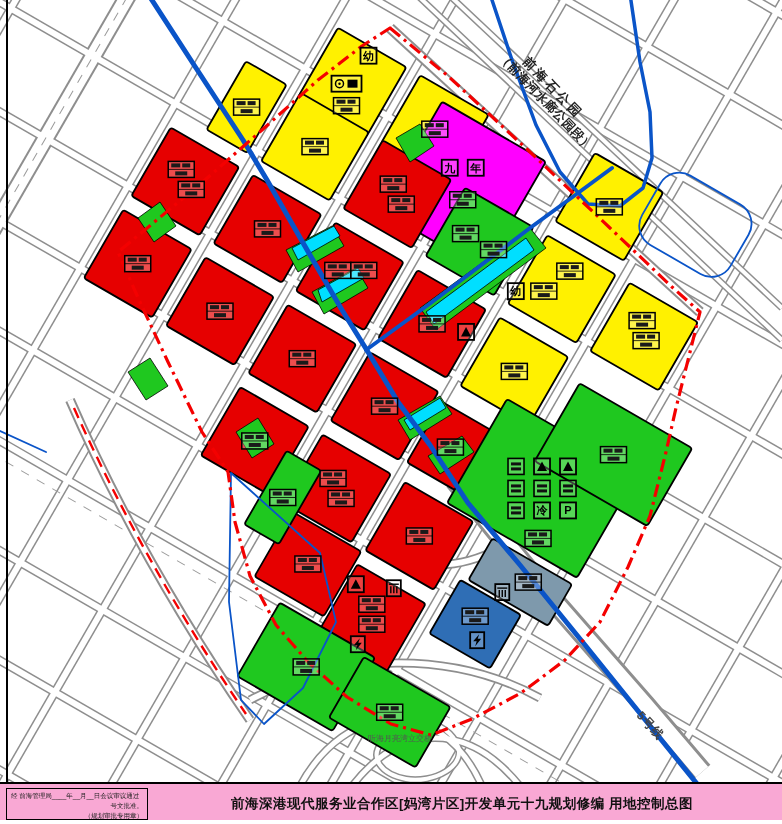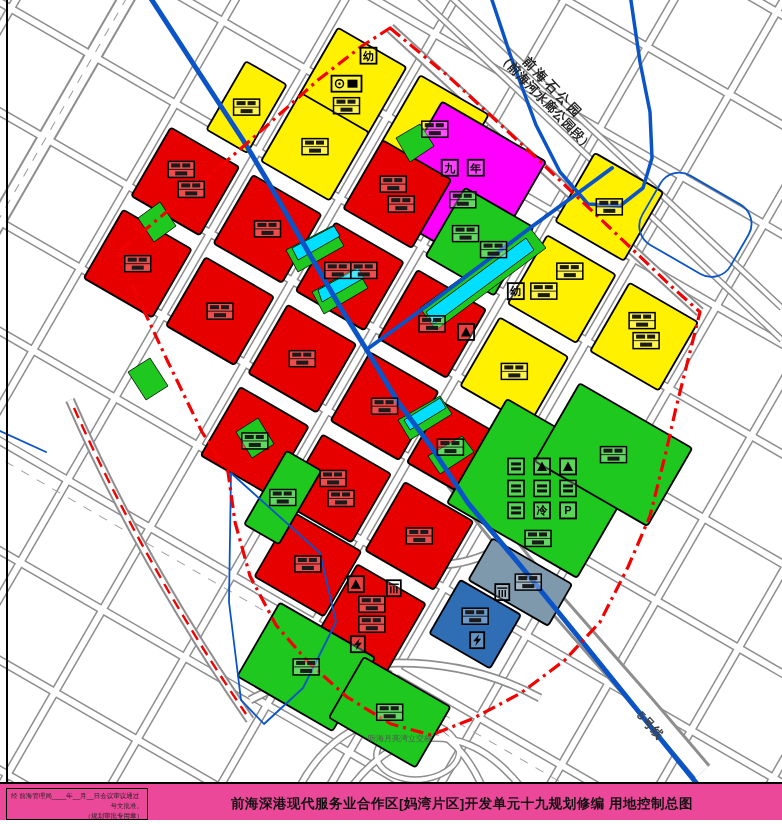--- a/index.html
+++ b/index.html
@@ -1,20 +1,20 @@
 <!DOCTYPE html>
 <html><head>
 <meta charset="utf-8">
 <style>
   html,body{margin:0;padding:0;background:#fff;}
   .stage{position:relative;width:782px;height:824px;background:#fff;overflow:hidden;
          font-family:"Liberation Sans", sans-serif;}
   #map{position:absolute;left:0;top:0;display:block;}
   .frame-left{position:absolute;left:6px;top:0;width:2px;height:784px;background:#000;}
-  .titlebar{position:absolute;left:0;top:782px;width:782px;height:38px;border-top:2px solid #000;background:#ec4899;box-sizing:border-box;}
+  .titlebar{position:absolute;left:0;top:782px;width:782px;height:38px;border-top:2px solid #000;background:#f9a8d4;box-sizing:border-box;}
   .stamp{position:absolute;left:6px;top:4px;width:142px;height:32px;border:1.5px solid #000;
          box-sizing:border-box;font-size:6.5px;line-height:1.55;padding:2px 4px;color:#222;}
   .stamp .r{text-align:right;}
   .maptitle{position:absolute;left:150px;right:8px;top:0;height:40px;display:flex;align-items:center;
          justify-content:center;font-size:13.5px;font-weight:bold;color:#111;letter-spacing:.5px;
          font-family:"Liberation Sans", sans-serif;}
 </style>
 </head>
 <body>
 

